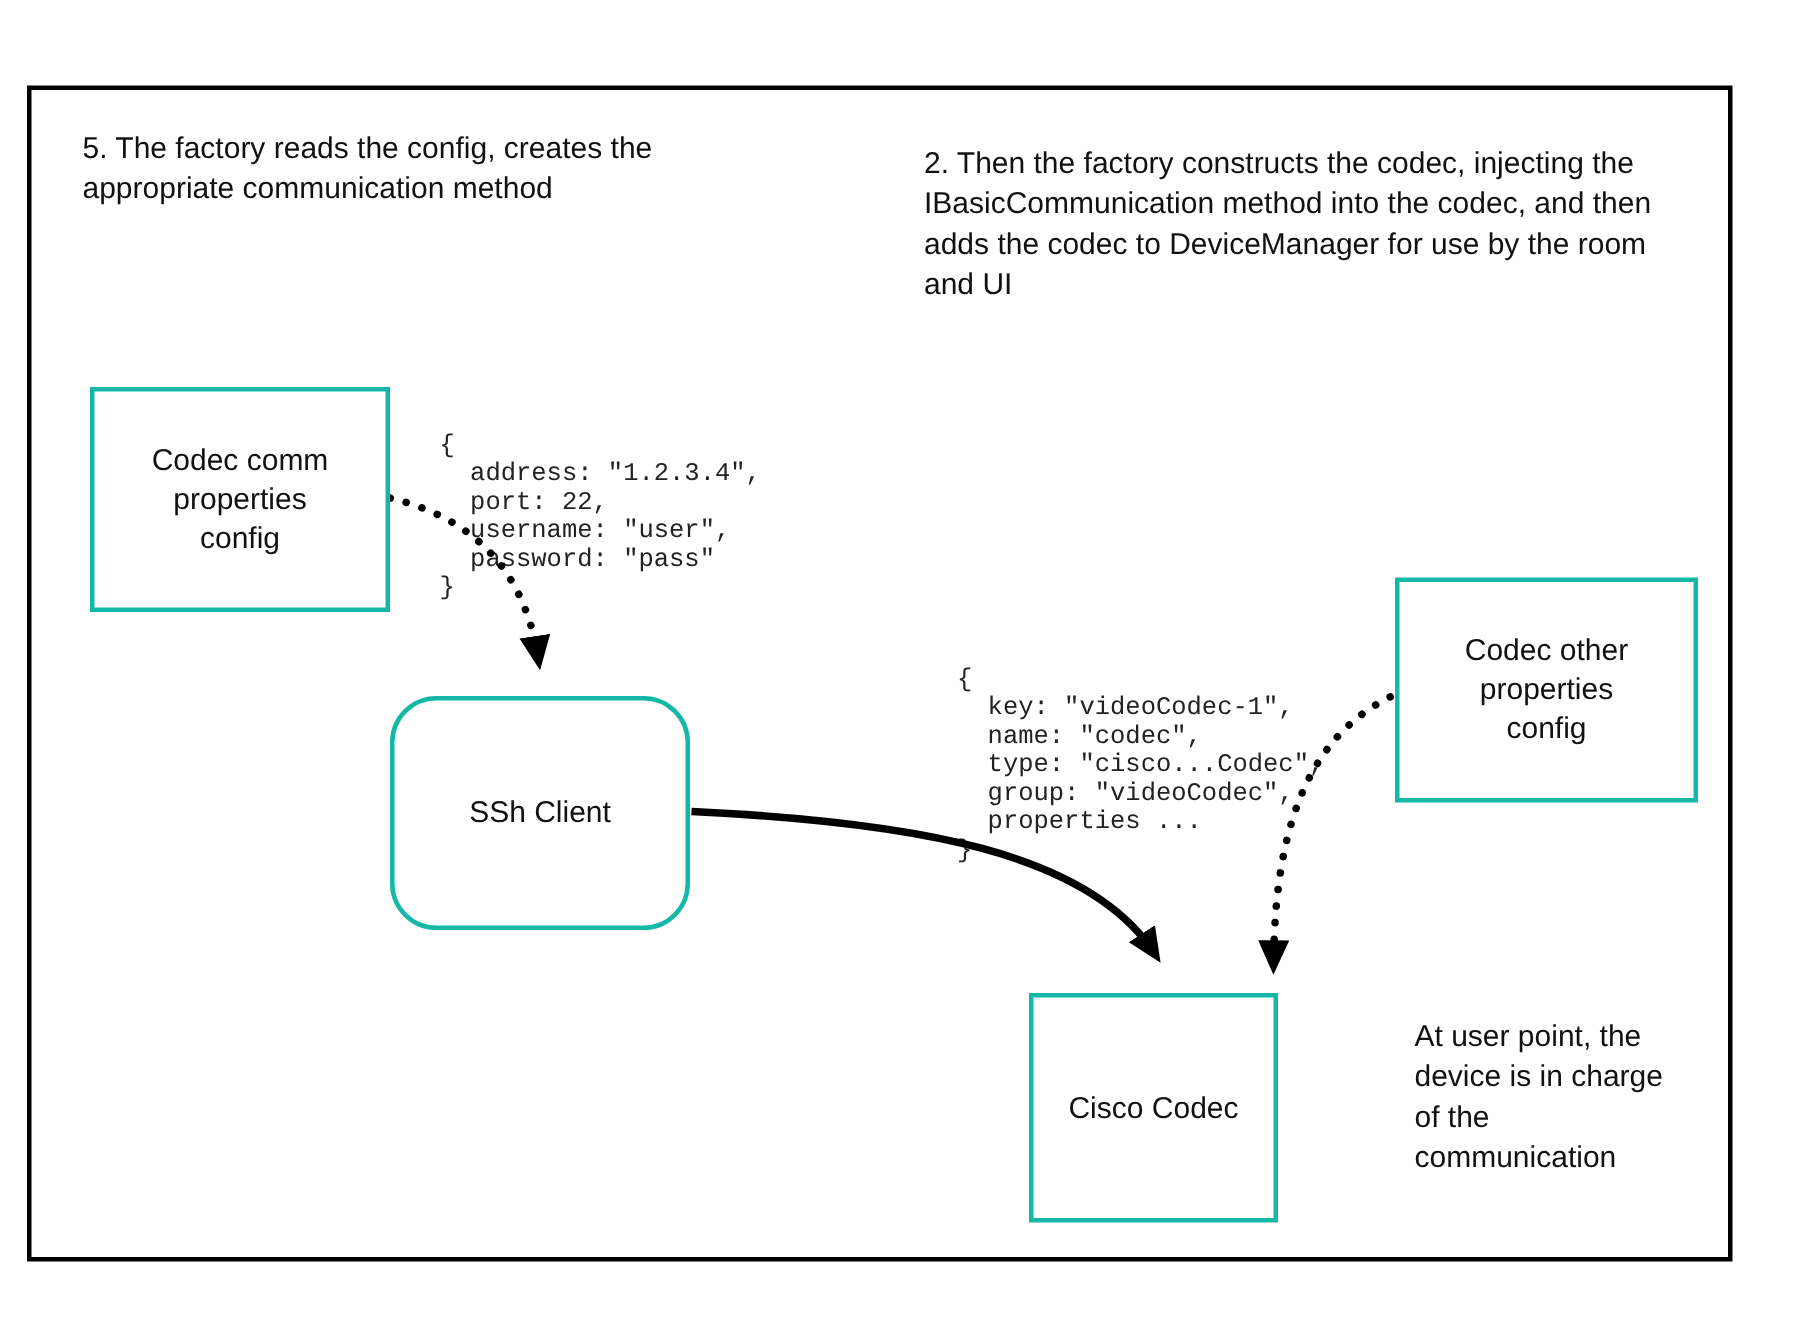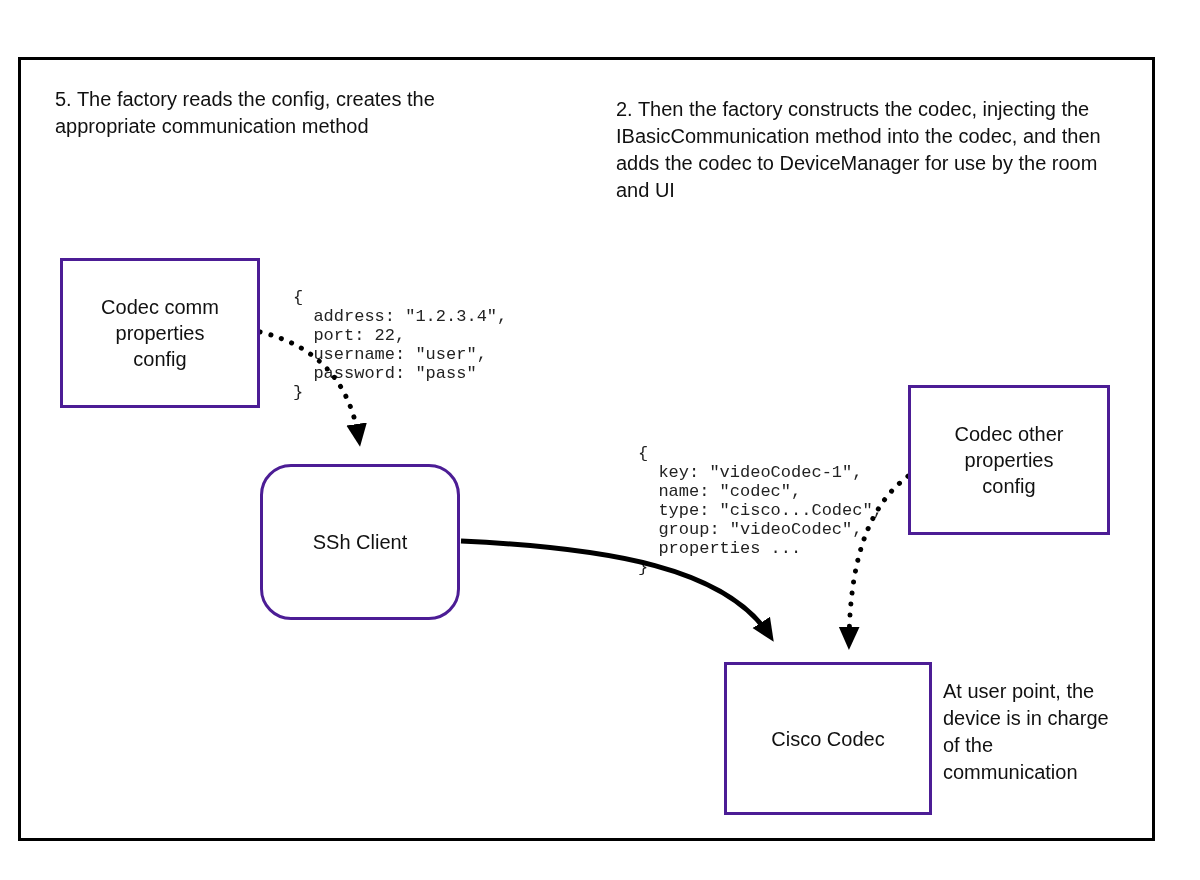--- a/index.html
+++ b/index.html
@@ -38,34 +38,34 @@
     font-size: 17px;
     line-height: 19px;
     white-space: pre;
     color: #222;
   }
   .code-comm  { left: 293px; top: 288px; }
   .code-codec { left: 638px; top: 444px; }
 
   .box {
     position: absolute;
-    border: 3px solid #4c1d95;
+    border: 3px solid #14b8a6;
     background: #ffffff;
     display: flex;
     align-items: center;
     justify-content: center;
     text-align: center;
     font-size: 20px;
     line-height: 26px;
     color: #111;
   }
   .box-codec-comm  { left: 60px;  top: 258px; width: 200px; height: 150px; }
   .box-ssh         { left: 260px; top: 464px; width: 200px; height: 156px; border-radius: 31px; }
-  .box-codec-other { left: 908px; top: 385px; width: 202px; height: 150px; }
-  .box-cisco       { left: 724px; top: 662px; width: 208px; height: 153px; }
+  .box-codec-other { left: 930px; top: 385px; width: 202px; height: 150px; }
+  .box-cisco       { left: 686px; top: 662px; width: 166px; height: 153px; }
   .box .label-narrow { display: inline-block; width: 122px; }
 
   svg.arrows {
     position: absolute;
     left: 0; top: 0;
     width: 1200px; height: 880px;
     pointer-events: none;
   }
   svg.arrows path.flow {
     fill: none;

